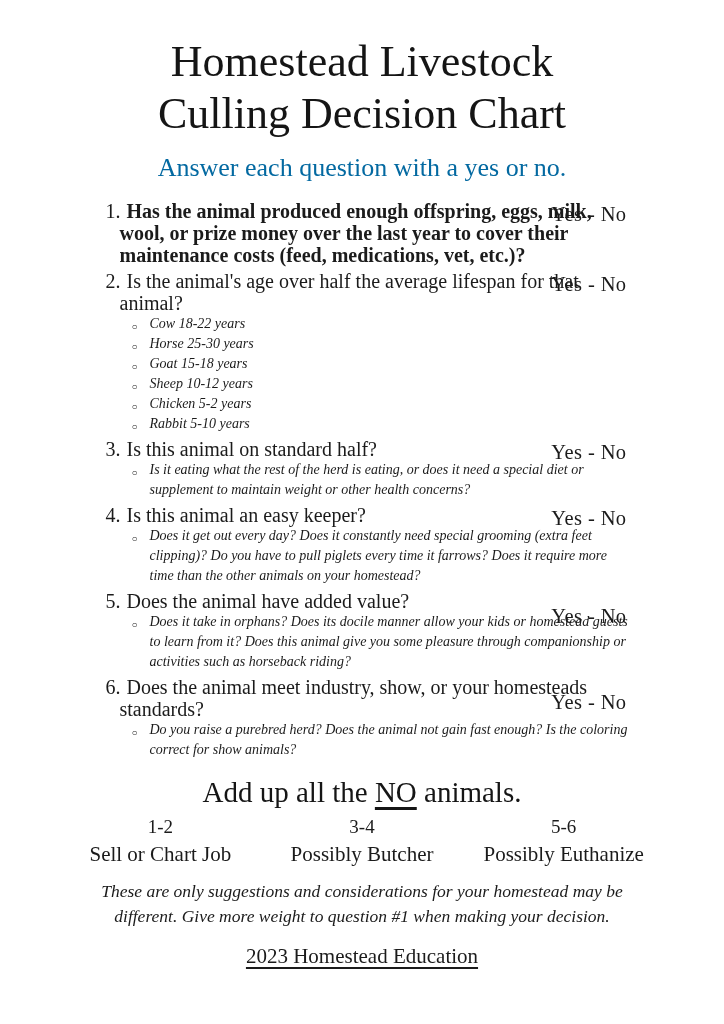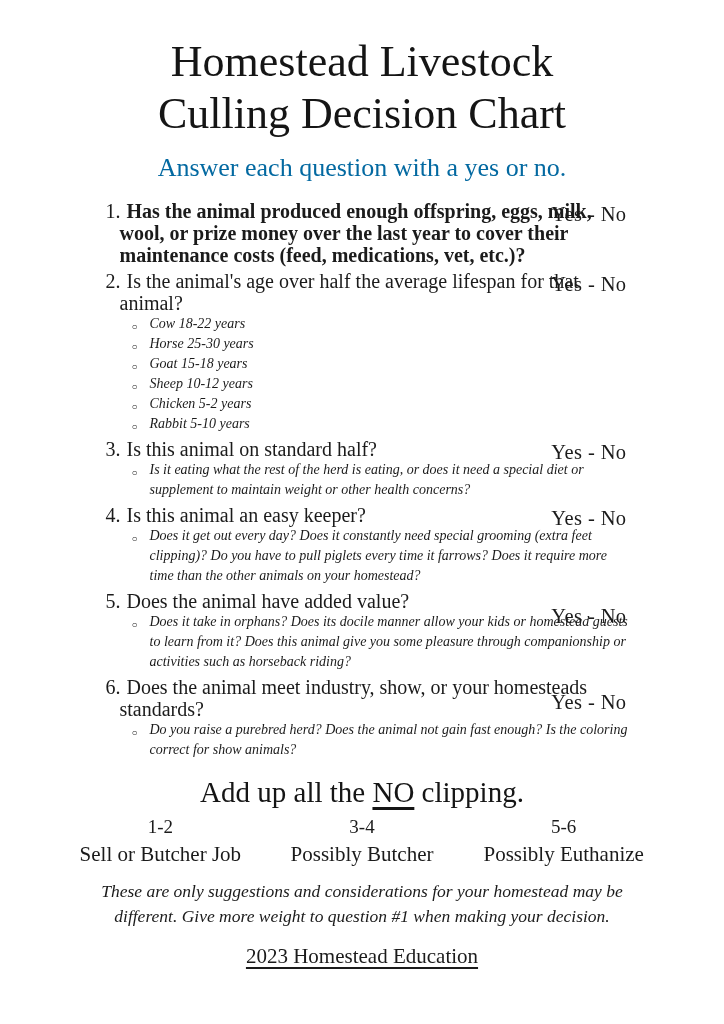--- a/index.html
+++ b/index.html
@@ -182,26 +182,26 @@
         <p class="q-text">Does the animal meet industry, show, or your homesteads standards?</p>
         <ul class="q-subs">
           <li>Do you raise a purebred herd? Does the animal not gain fast enough? Is the coloring correct for show animals?</li>
         </ul>
       </div>
       <span class="q-answer low">Yes - No</span>
     </div>
 
   </div>
 
-  <div class="sum-heading"><span>Add up all the </span><span class="u">NO</span><span> clipping.</span></div>
+  <div class="sum-heading"><span>Add up all the </span><span class="u">NO</span><span> animals.</span></div>
 
   <div class="outcomes">
     <div class="outcome">
       <div class="range">1-2</div>
-      <div class="action">Sell or Butcher Job</div>
+      <div class="action">Sell or Chart Job</div>
     </div>
     <div class="outcome">
       <div class="range">3-4</div>
       <div class="action">Possibly Butcher</div>
     </div>
     <div class="outcome">
       <div class="range">5-6</div>
       <div class="action">Possibly Euthanize</div>
     </div>
   </div>

